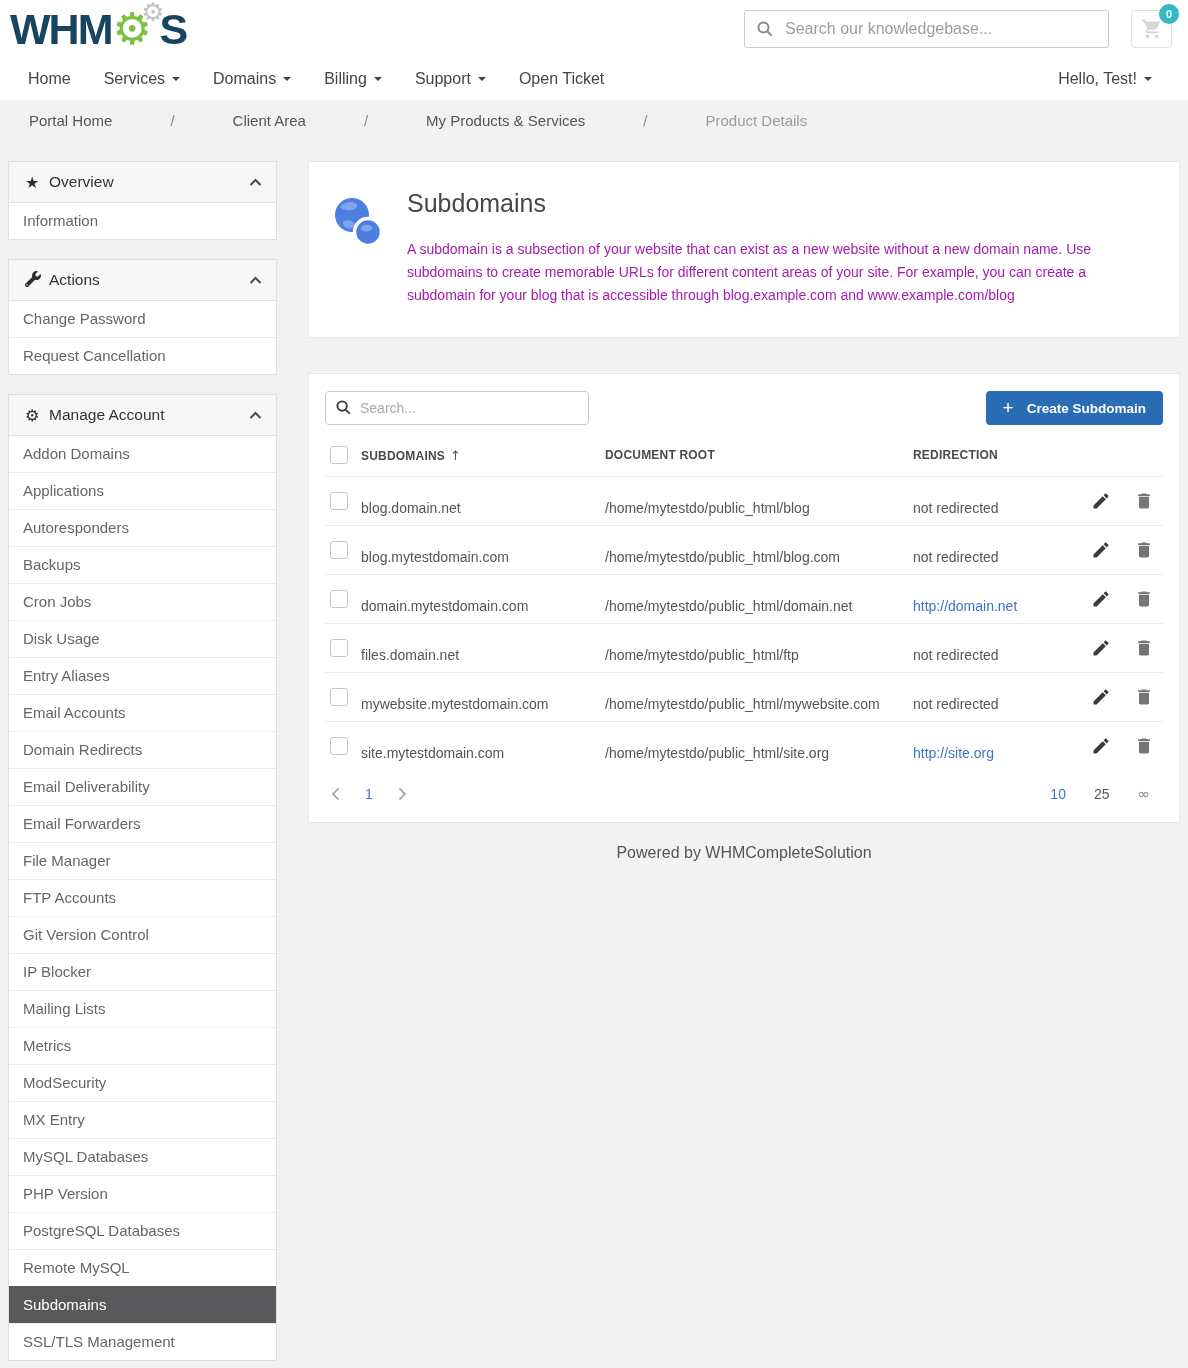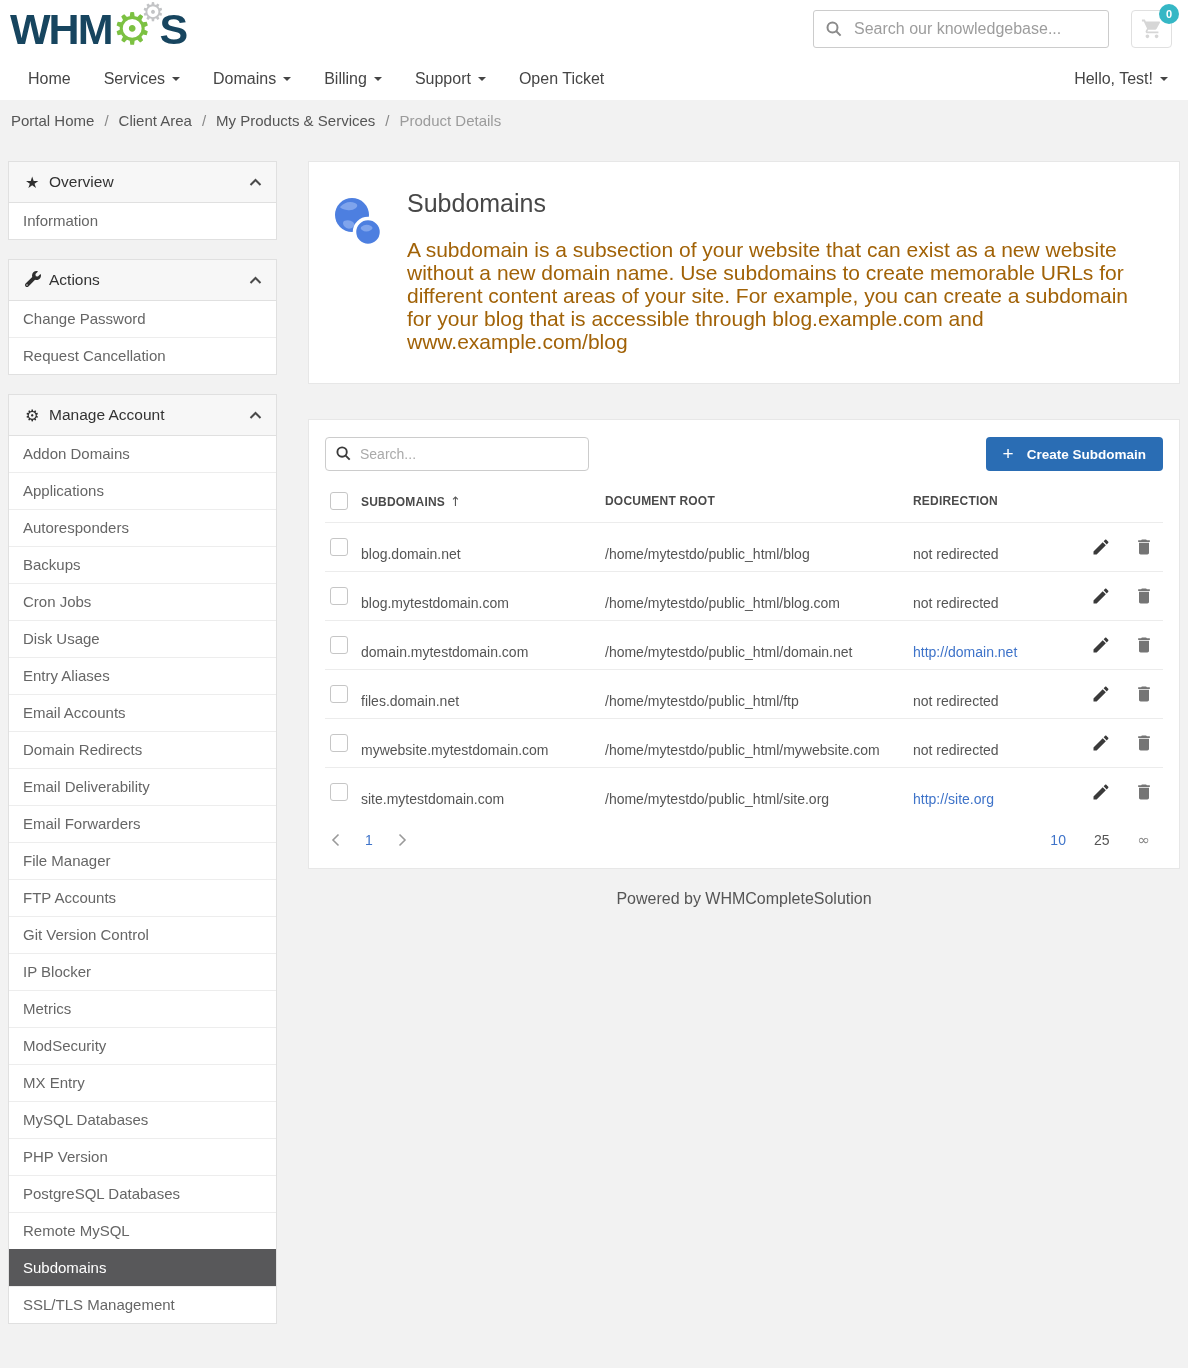--- a/index.html
+++ b/index.html
@@ -11,52 +11,52 @@
   .glyph { font-family: "DejaVu Sans", sans-serif; }
 
   
   .topbar { background: #fff; }
   .topbar-row1 { display: flex; align-items: center; height: 58px; padding: 0 16px 0 10px; }
   .logo { display: flex; align-items: center; cursor: pointer; }
   .logo-text { font-size: 43px; font-weight: bold; color: #17455f; letter-spacing: -2px; line-height: 1; }
   .logo-gears { position: relative; width: 46px; height: 50px; margin: 0 1px; }
   .logo-gear-big { position: absolute; left: 0; top: 1px; font-size: 44px; line-height: 48px; color: #7cc142; }
   .logo-gear-small { position: absolute; right: -6px; top: -5px; font-size: 26px; line-height: 26px; color: #c3c4c6; }
-  .kb-search { margin-left: auto; position: relative; width: 296px; }
+  .kb-search { margin-left: auto; position: relative; width: 365px; }
   .kb-search svg { position: absolute; left: 13px; top: 11px; }
   .kb-search input {
     width: 100%; height: 38px; border: 1px solid #ccc; border-radius: 3px;
     padding: 0 10px 0 40px; font-size: 16px; color: #555; outline: none;
     font-family: "Liberation Sans", sans-serif;
   }
   .kb-search input::placeholder { color: #9d9d9d; }
   .cart-btn {
     position: relative; margin-left: 22px; width: 41px; height: 38px;
     background: #fff; border: 1px solid #e0e0e0; border-radius: 4px; cursor: pointer;
   }
   .cart-btn svg { margin-top: 3px; }
   .cart-badge {
     position: absolute; top: -7px; right: -8px; width: 20px; height: 20px;
     background: #35b7c5; color: #fff; border-radius: 50%;
     font-size: 11px; font-weight: bold; line-height: 20px; text-align: center;
   }
-  .topbar-row2 { display: flex; align-items: center; height: 42px; padding: 0 20px 0 28px; justify-content: space-between; }
+  .topbar-row2 { display: flex; align-items: center; height: 42px; padding: 0 36px 0 28px; justify-content: space-between; }
   .nav-item {
     display: inline-flex; align-items: center; margin-right: 33px;
     font-size: 16px; color: #454545; text-decoration: none; cursor: pointer;
   }
   .nav-item.account { margin: 0 0 0 auto; }
   .caret {
     display: inline-block; width: 0; height: 0; margin-left: 7px;
     border-left: 4px solid transparent; border-right: 4px solid transparent;
     border-top: 4px solid #454545;
   }
 
   
-  .breadcrumb { display: flex; align-items: center; height: 41px; padding: 0 11px; font-size: 15px; color: #555; }
+  .breadcrumb { display: flex; align-items: center; height: 41px; padding: 0 29px; font-size: 15px; color: #555; gap: 48px; }
   .breadcrumb a { color: #555; text-decoration: none; cursor: pointer; }
   .breadcrumb .sep { margin: 0 10px; color: #888; }
   .breadcrumb .current { color: #9b9b9b; }
 
   
   .content { display: flex; align-items: flex-start; padding: 20px 8px 0 8px; }
   .sidebar { width: 269px; flex-shrink: 0; }
   .main { flex: 1; margin-left: 31px; }
 
   
@@ -73,21 +73,21 @@
     padding: 9px 14px 10px; font-size: 15px; color: #666; cursor: pointer;
   }
   .panel-item + .panel-item { border-top: 1px solid #ededed; }
   .panel-item.active { background: #58585a; color: #fff; border-top-color: #58585a; }
 
   
   .page-card { background: #fff; border: 1px solid #e7e7e7; padding: 25px 28px 30px 22px; display: flex; }
   .globe { width: 56px; flex-shrink: 0; margin-top: 8px; }
   .page-card-body { margin-left: 20px; }
   .page-title { font-size: 25px; font-weight: 400; color: #474747; margin: 2px 0 20px; }
-  .page-desc { font-size: 21px; color: #a16207; line-height: 23px; max-width: 752px; }
+  .page-desc { font-size: 14px; color: #a21caf; line-height: 23px; max-width: 752px; }
 
   
   .table-card { background: #fff; border: 1px solid #e7e7e7; margin-top: 35px; padding: 17px 16px 0; }
   .toolbar { display: flex; align-items: flex-start; margin-bottom: 9px; }
   .tbl-search { position: relative; width: 264px; }
   .tbl-search svg { position: absolute; left: 11px; top: 9px; }
   .tbl-search input {
     width: 100%; height: 34px; border: 1px solid #ccc; border-radius: 4px;
     padding: 0 8px 0 34px; font-size: 14px; color: #555; outline: none;
     font-family: "Liberation Sans", sans-serif;
@@ -239,20 +239,21 @@
       <div class="panel-item">Disk Usage</div>
       <div class="panel-item">Entry Aliases</div>
       <div class="panel-item">Email Accounts</div>
       <div class="panel-item">Domain Redirects</div>
       <div class="panel-item">Email Deliverability</div>
       <div class="panel-item">Email Forwarders</div>
       <div class="panel-item">File Manager</div>
       <div class="panel-item">FTP Accounts</div>
       <div class="panel-item">Git Version Control</div>
       <div class="panel-item">IP Blocker</div>
+      <div class="panel-item">Mailing Lists</div>
       <div class="panel-item">Metrics</div>
       <div class="panel-item">ModSecurity</div>
       <div class="panel-item">MX Entry</div>
       <div class="panel-item">MySQL Databases</div>
       <div class="panel-item">PHP Version</div>
       <div class="panel-item">PostgreSQL Databases</div>
       <div class="panel-item">Remote MySQL</div>
       <div class="panel-item active">Subdomains</div>
       <div class="panel-item">SSL/TLS Management</div>
     </div>

